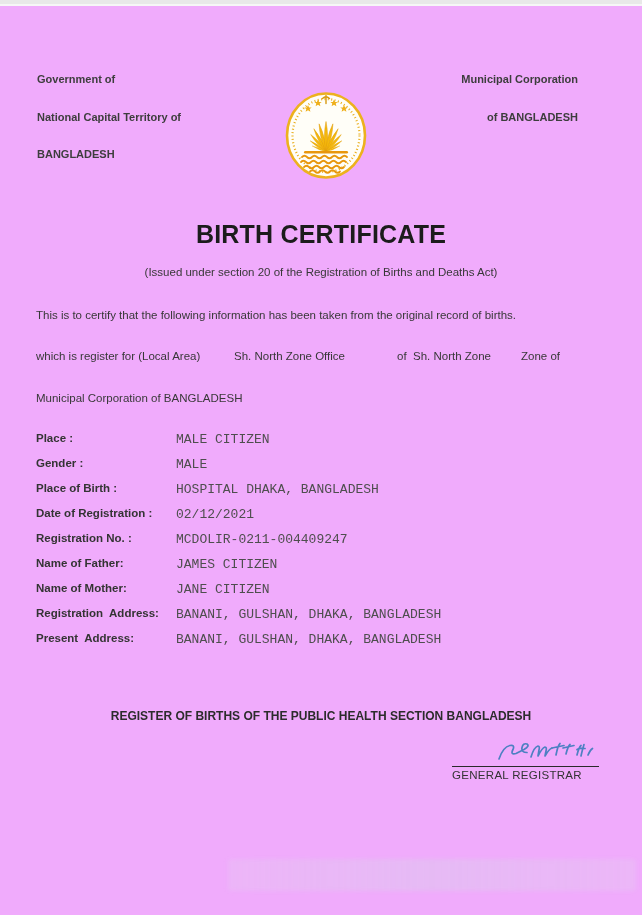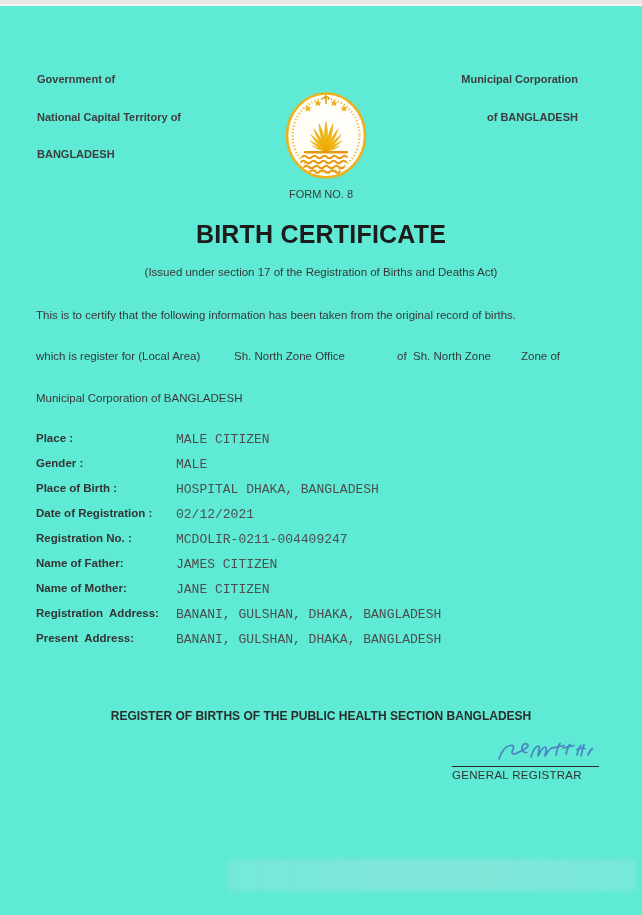--- a/index.html
+++ b/index.html
@@ -1,19 +1,19 @@
 <!DOCTYPE html>
 <html><head>
 <meta charset="utf-8">
 <style>
   html,body{margin:0;padding:0;background:#ffffff;}
   .page{
     position:relative;
     width:642px;height:915px;
-    background:#5eead4;
+    background:#f0abfc;
     overflow:hidden;
     font-family:"Liberation Sans", sans-serif;
     color:#333;
   }
   .topbar{position:absolute;top:0;left:0;width:642px;height:4px;background:#e8e8e8;border-bottom:2px solid #f6f6f6;}
   .header-left{position:absolute;left:37px;top:48px;font-size:11px;font-weight:bold;line-height:12.5px;color:#3d3d3d;white-space:pre;}
   .header-right{position:absolute;right:64px;top:48px;font-size:11px;font-weight:bold;line-height:12.5px;color:#3d3d3d;text-align:right;white-space:pre;}
   .emblem{position:absolute;left:285px;top:91px;width:82px;height:89px;}
   .form-no{position:absolute;top:188px;left:0;width:642px;text-align:center;font-size:11px;color:#3c3c3c;}
   .title{position:absolute;top:220px;left:0;width:642px;text-align:center;font-size:25px;font-weight:bold;color:#1c1c1c;letter-spacing:0.2px;}
@@ -79,25 +79,24 @@
     </g>
     <rect x="19" y="59.5" width="44" height="2.4" rx="1.2" fill="#E8970D"></rect>
     <g fill="none" stroke="#E8970D" stroke-width="1.8" stroke-linecap="round">
       <path d="M17 65.5 q2.5 -2.5 5 0 t5 0 t5 0 t5 0 t5 0 t5 0 t5 0 t5 0 t5 0"></path>
       <path d="M16 70.5 q2.5 -2.5 5 0 t5 0 t5 0 t5 0 t5 0 t5 0 t5 0 t5 0 t5 0"></path>
       <path d="M19 75.5 q2.5 -2.5 5 0 t5 0 t5 0 t5 0 t5 0 t5 0 t5 0 t5 0"></path>
       <path d="M25 80 q2.5 -2.5 5 0 t5 0 t5 0 t5 0 t5 0 t5 0"></path>
     </g>
   </svg>
 
-  <div class="form-no">FORM NO. 8</div>
 
   <div class="title">BIRTH CERTIFICATE</div>
 
-  <div class="subtitle">(Issued under section 17 of the Registration of Births and Deaths Act)</div>
+  <div class="subtitle">(Issued under section 20 of the Registration of Births and Deaths Act)</div>
 
   <div class="certify">This is to certify that the following information has been taken from the original record of births.</div>
 
   <div class="register-line">
     <span class="rp0">which is register for (Local Area)</span>
     <span class="rp1">Sh. North Zone Office</span>
     <span class="rp2">of  Sh. North Zone</span>
     <span class="rp3">Zone of</span>
   </div>
 

